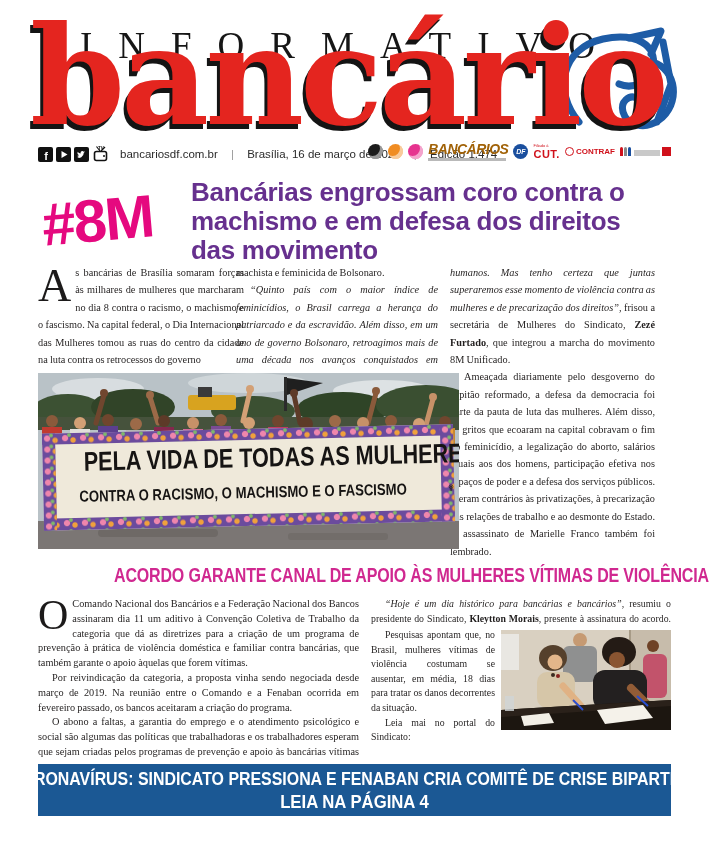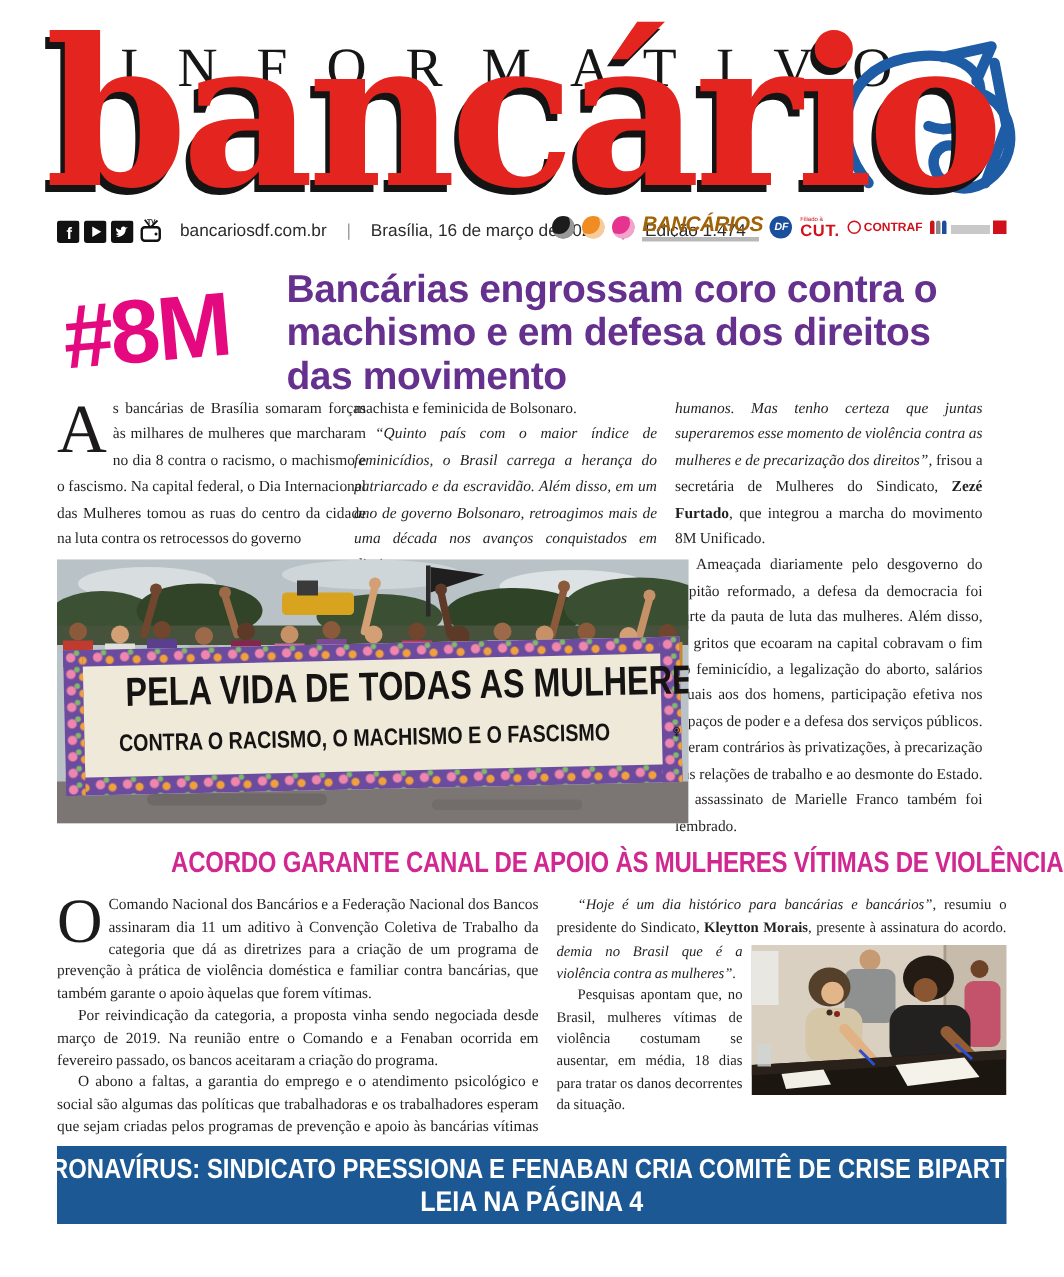--- a/index.html
+++ b/index.html
@@ -275,21 +275,20 @@
   <div class="s2left bodytext">
     <p><span class="dropcap2">O</span><span>Comando Nacional dos Bancários e a Federação Nacional dos Bancos assinaram dia 11 um aditivo à Convenção Coletiva de Trabalho da categoria que dá as diretrizes para a criação de um programa de prevenção à prática de violência doméstica e familiar contra bancárias, que também garante o apoio àquelas que forem vítimas.</span></p>
     <p class="ind">Por reivindicação da categoria, a proposta vinha sendo negociada desde março de 2019. Na reunião entre o Comando e a Fenaban ocorrida em fevereiro passado, os bancos aceitaram a criação do programa.</p>
     <p class="ind">O abono a faltas, a garantia do emprego e o atendimento psicológico e social são algumas das políticas que trabalhadoras e os trabalhadores esperam que sejam criadas pelos programas de prevenção e apoio às bancárias vítimas de violência doméstica.</p>
   </div>
 
   <div class="s2right bodytext">
     <p class="wide ind"><span class="q">“Hoje é um dia histórico para bancárias e bancários”</span><span>, resumiu o presidente do Sindicato, </span><b>Kleytton Morais</b><span>, presente à assinatura do acordo. </span><span class="q">“Sindicatos e Fenaban dão um passo gigantesco para a superação de uma pan-</span></p>
     <div class="s2row">
       <div class="narrow">
-        <p class="q">demia no Brasil que é a violência contra as mulheres”.</p>
         <p class="ind">Pesquisas apontam que, no Brasil, mulheres vítimas de violência costumam se ausentar, em média, 18 dias para tratar os danos decorrentes da situação.</p>
         <p class="ind"><span>Leia mai no portal do Sindicato: </span></p>
       </div>
       <figure class="photo2">
         <svg width="170" height="100" viewBox="0 0 170 100">
           <rect width="170" height="100" fill="#d9d0c1"></rect>
           <rect x="130" y="0" width="40" height="100" fill="#c7bcab"></rect>
           <line x1="129" y1="0" x2="129" y2="100" stroke="#a79b87" stroke-width="2"></line>
           <rect x="0" y="4" width="18" height="36" fill="#e9e7e2"></rect>
           <circle cx="79" cy="10" r="7" fill="#c69a72"></circle>

